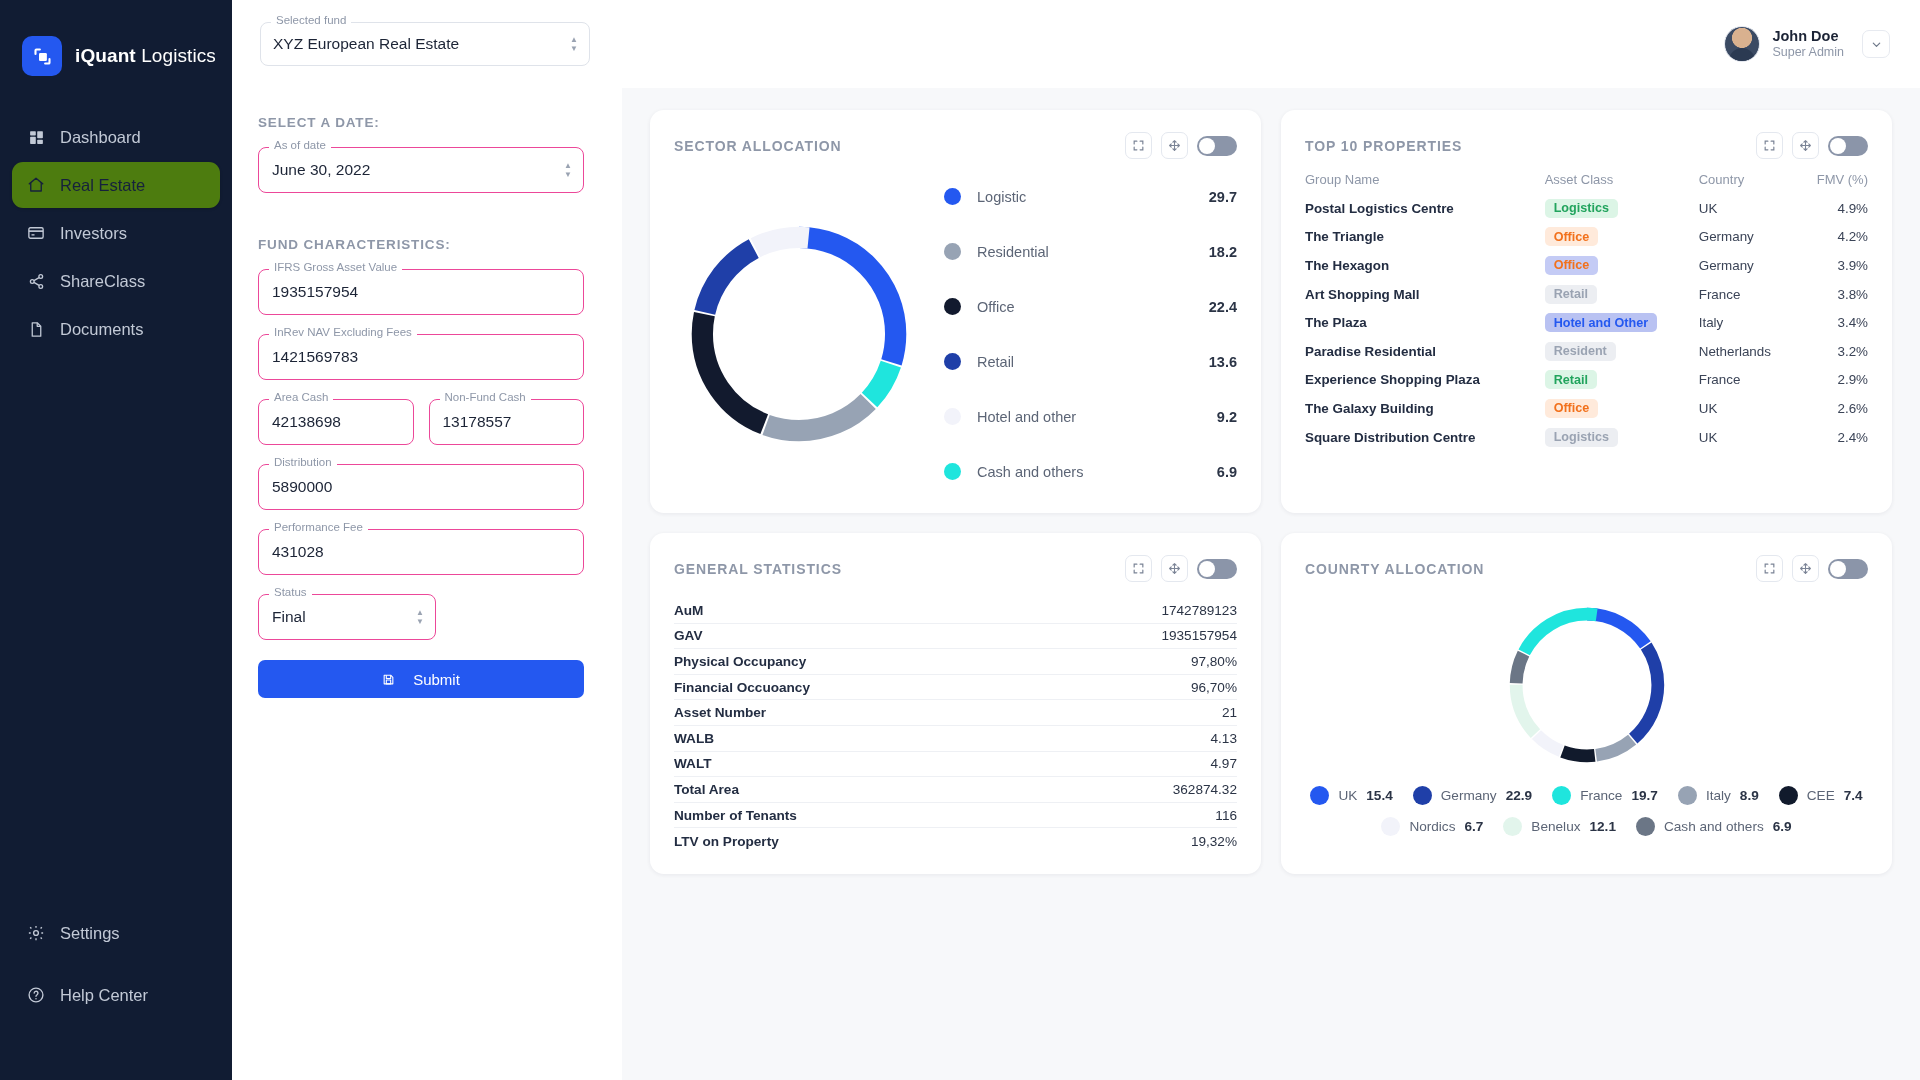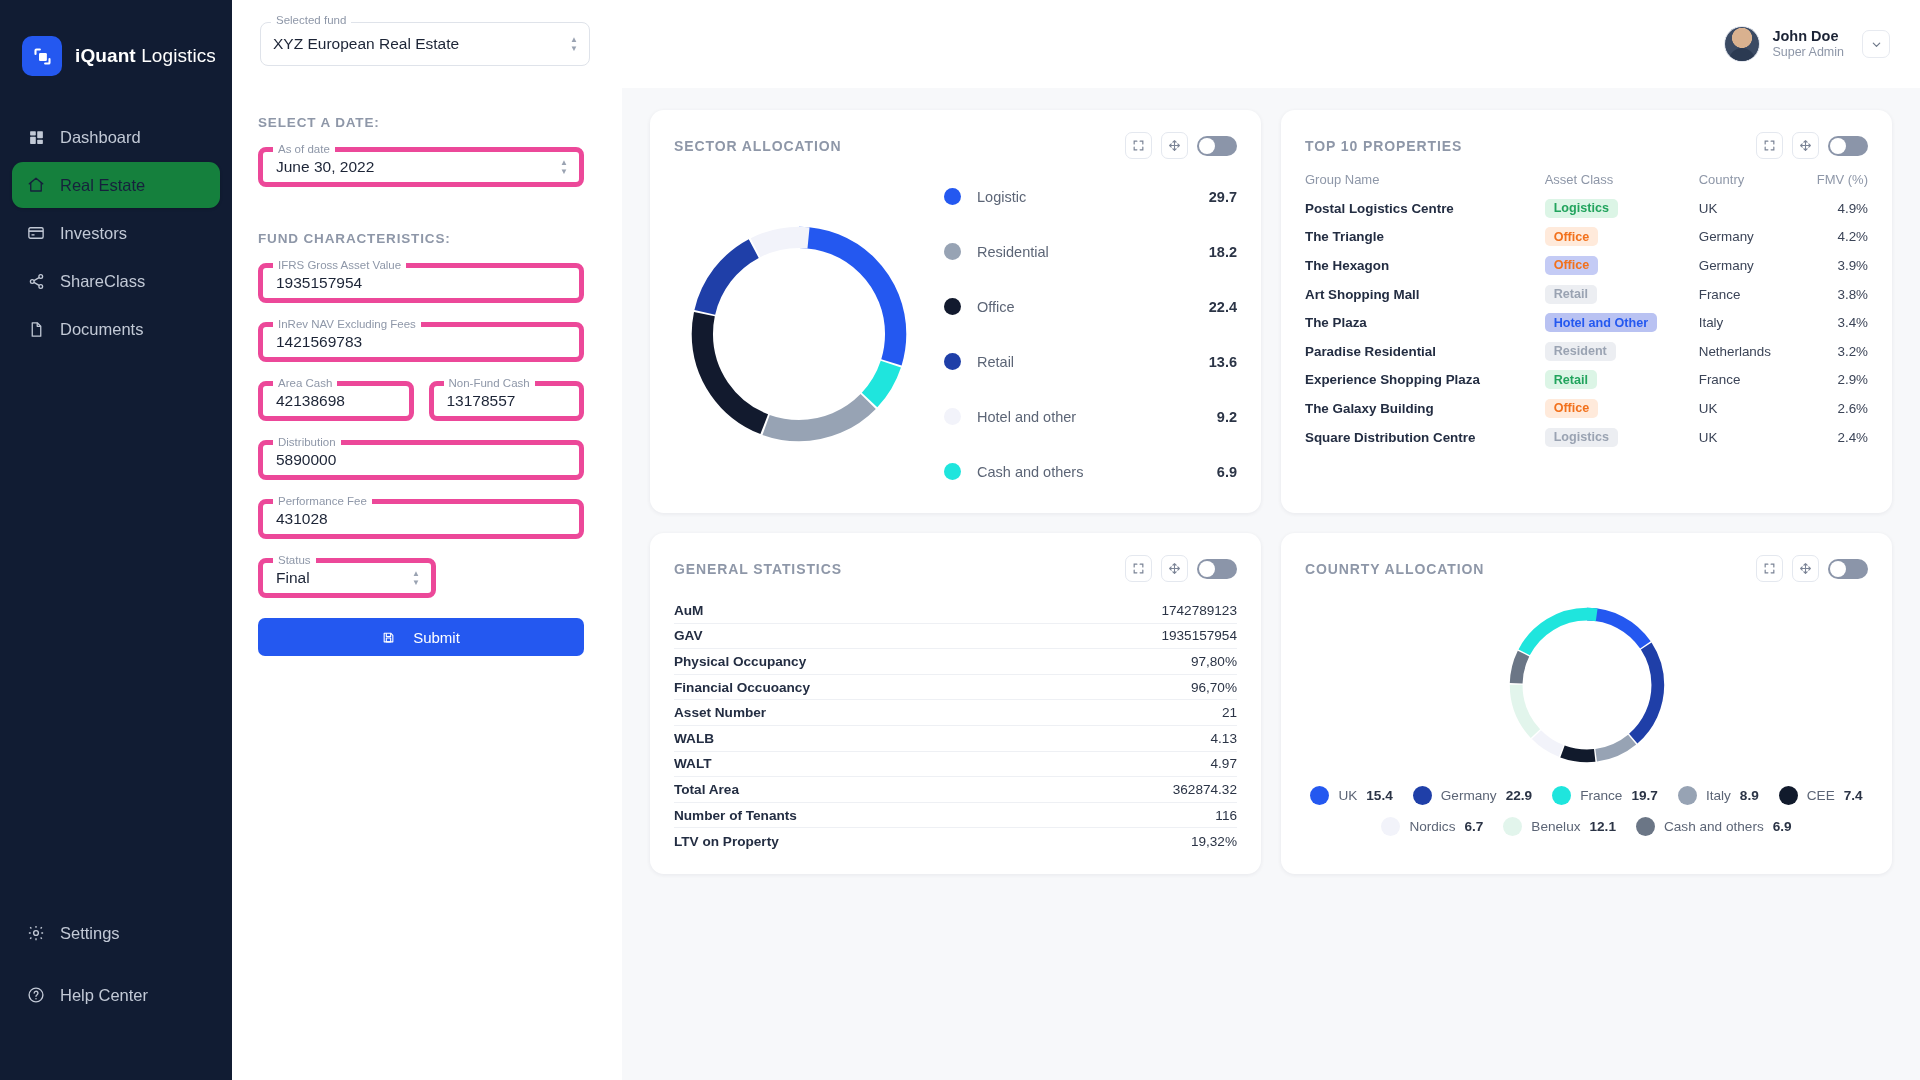--- a/index.html
+++ b/index.html
@@ -25,21 +25,21 @@
   }
   .brand-text { font-size: 19px; letter-spacing: .1px; color: #fff; font-weight: 300; white-space: nowrap; }
   .brand-text b { font-weight: 700; }
   .nav { margin-top: 26px; display: flex; flex-direction: column; gap: 2px; padding: 0 12px; }
   .nav-item {
     display: flex; align-items: center; gap: 14px;
     height: 46px; padding: 0 14px; border-radius: 11px;
     color: #c2c9d6; font-size: 16.5px; cursor: pointer;
   }
   .nav-item .ic { width: 20px; height: 20px; display: flex; align-items: center; justify-content: center; flex: 0 0 20px; }
-  .nav-item.active { background: #15803d; color: #16213c; font-weight: 400; box-shadow: 0 1px 3px rgba(0,0,0,.18); }
+  .nav-item.active { background: #4d7c0f; color: #16213c; font-weight: 400; box-shadow: 0 1px 3px rgba(0,0,0,.18); }
   .nav-bottom { margin-top: auto; padding: 0 12px 62px; display: flex; flex-direction: column; gap: 16px; }
 
   
   .right { flex: 1; display: flex; flex-direction: column; height: 1080px; background: #f7f8fa; }
 
   .topbar {
     height: 88px; background: #fff; display: flex; align-items: center;
     padding: 0 30px 0 28px; flex: 0 0 88px;
   }
   .fund-select {
@@ -71,21 +71,21 @@
     display:flex; align-items:center; justify-content:center; color:#6d7789; margin-left: 6px;
   }
 
   .body { flex: 1; display: flex; min-height: 0; }
 
   
   .formcol { width: 390px; flex: 0 0 390px; background: #fff; padding: 27px 38px 0 26px; height: 992px; }
   .sec-title { font-size: 13.5px; letter-spacing: .85px; color: #8e97a8; font-weight: 700; margin-bottom: 17px; }
   .sec-title.second { margin-top: 44px; }
   .field {
-    position: relative; height: 40px; border: 5px solid #ec4899; border-radius: 8px;
+    position: relative; height: 46px; border: 1px solid #ec4899; border-radius: 8px;
     display: flex; align-items: center; padding: 0 13px; margin-bottom: 19px; background:#fff;
   }
   .field .v { font-size: 15.5px; color: #1c2436; }
   .field-row { display: flex; gap: 15px; }
   .field-row .field { flex: 1; }
   .field.short { width: 178px; margin-bottom: 20px; }
   .submit {
     margin-top: 20px; width: 100%; height: 38px; border-radius: 7px; border: none;
     background: #2458f0; color: #fff; font-size: 15px; font-family: inherit;
     display: flex; align-items: center; justify-content: center; gap: 18px; cursor: pointer;

